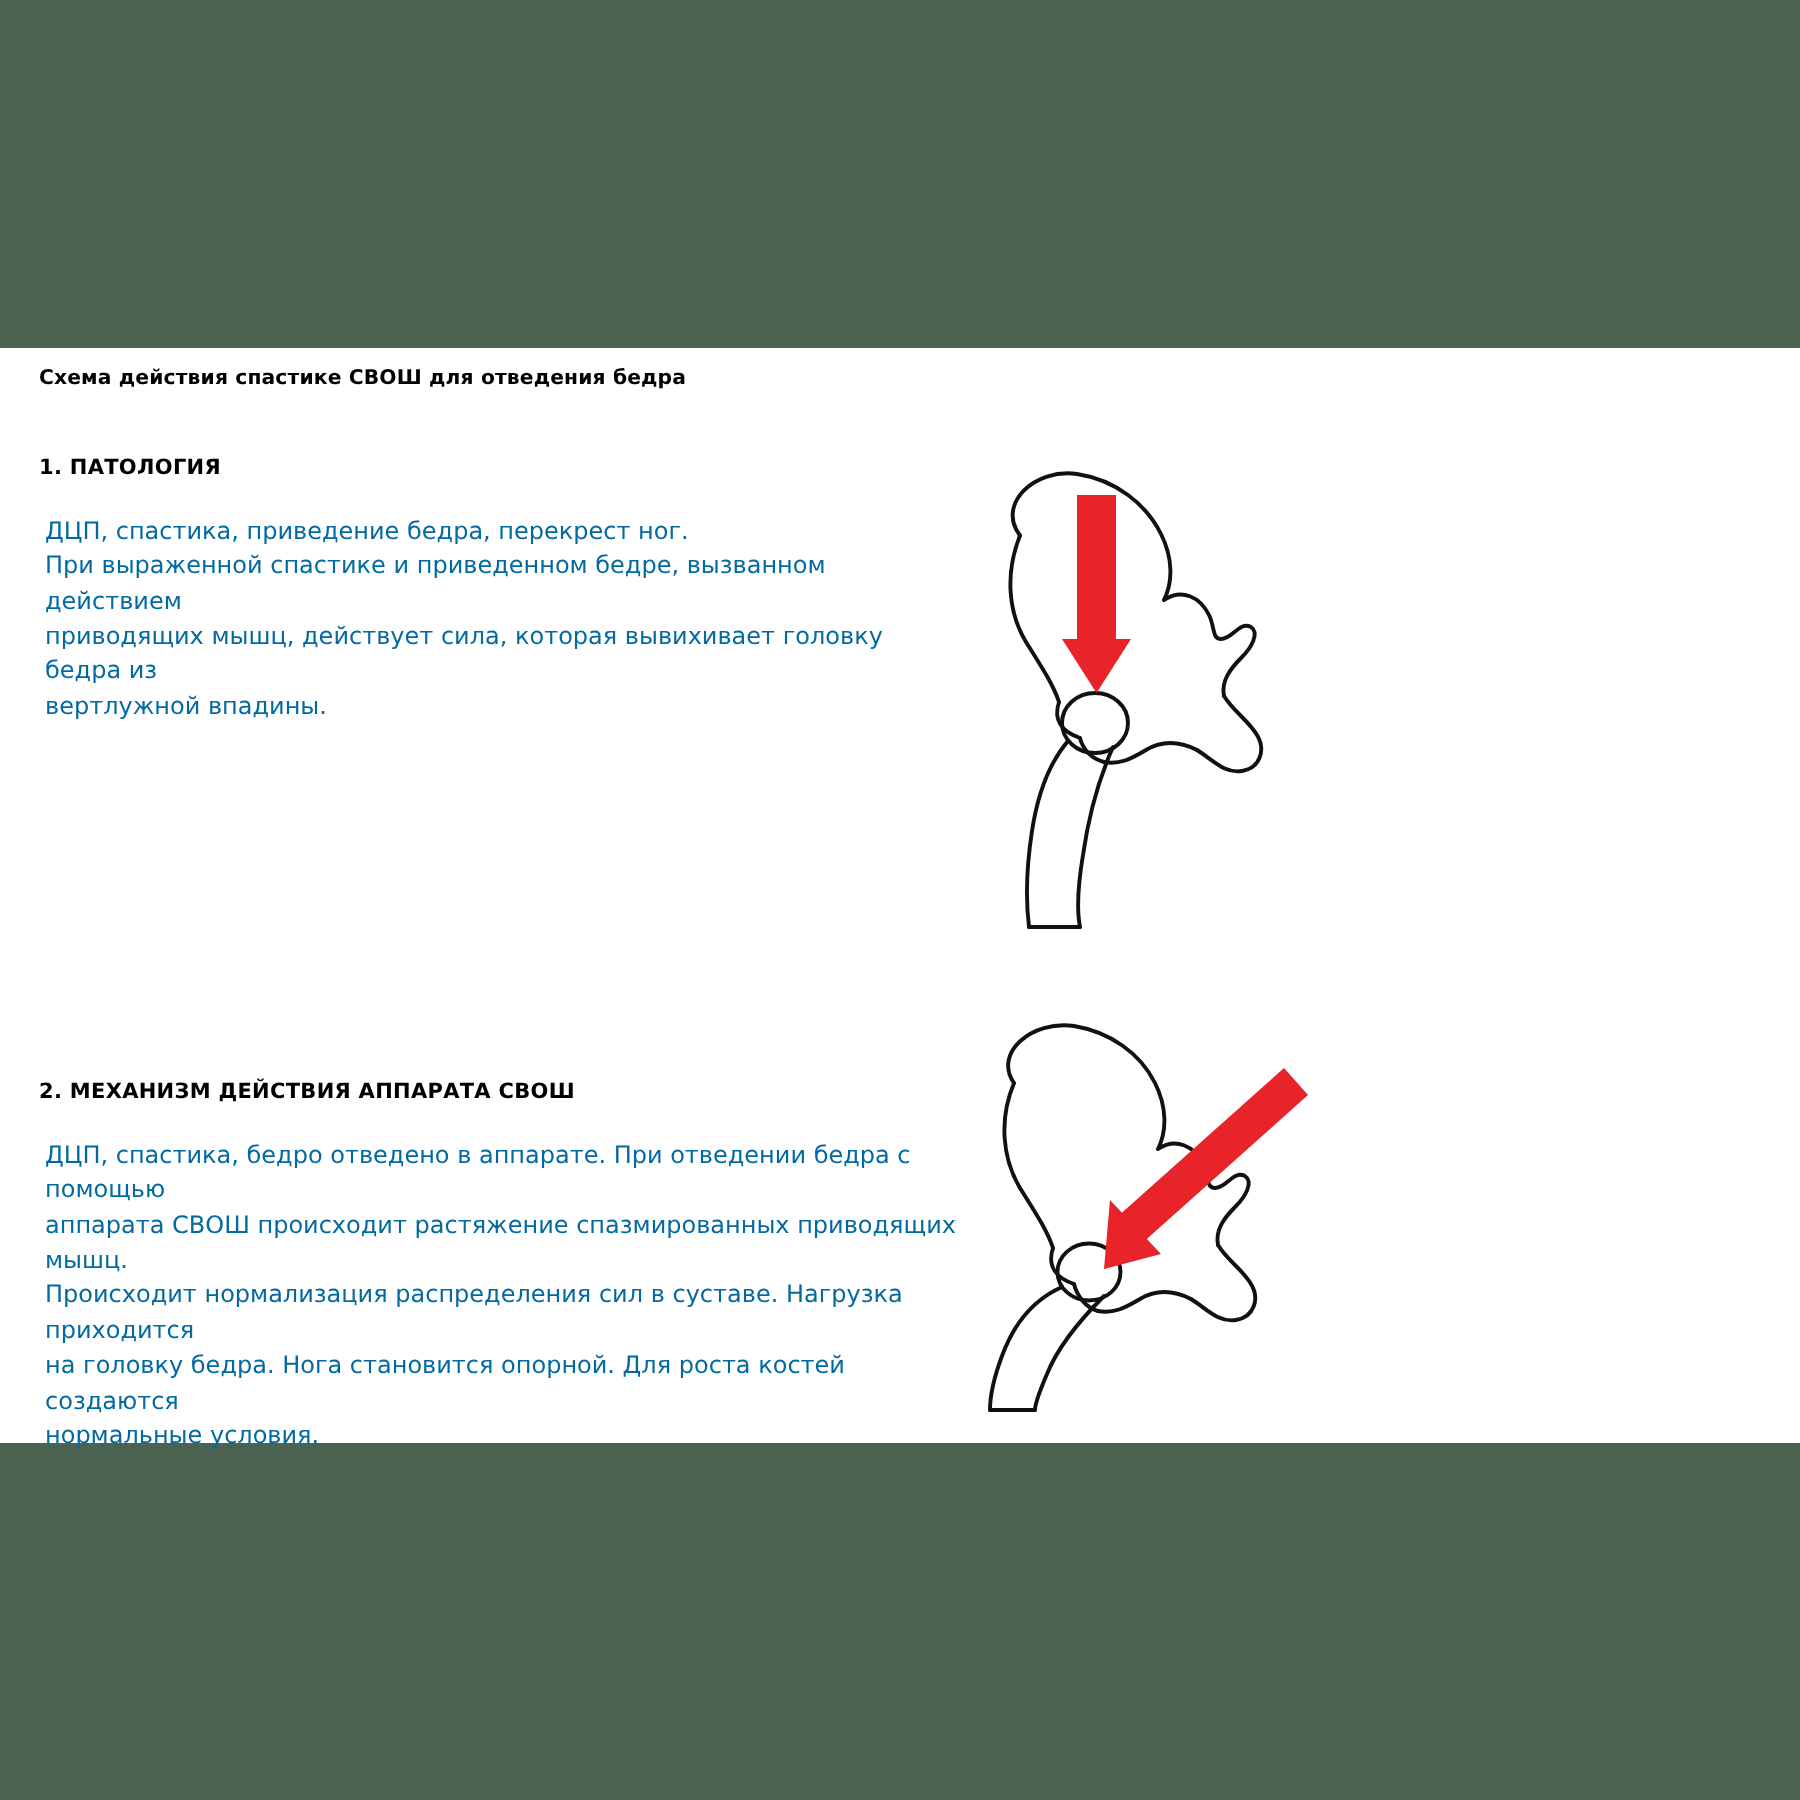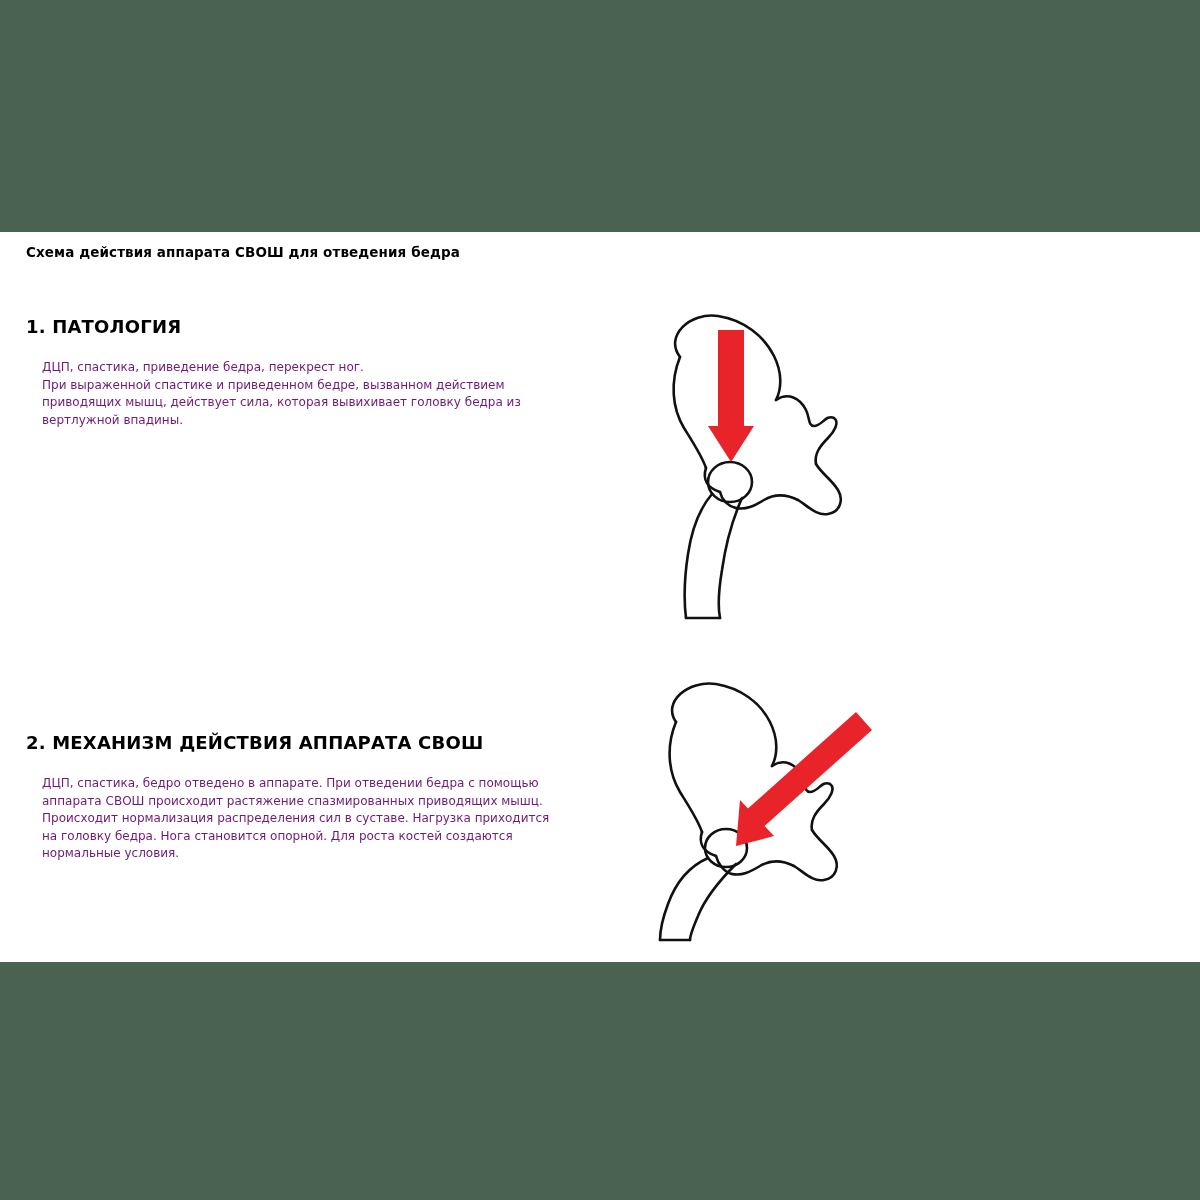--- a/index.html
+++ b/index.html
@@ -36,31 +36,31 @@
     color: #000;
     letter-spacing: 0.1px;
   }
 
   .section {
     position: absolute;
     left: 26px;
     width: 620px;
   }
   .section-heading {
-    font-size: 18px;
+    font-size: 14px;
     font-weight: bold;
     color: #000;
-    margin: 16px 0 22px 0;
+    margin: 4px 0 22px 0;
     letter-spacing: 0.2px;
   }
   .section-body {
-    font-size: 12px;
+    font-size: 16px;
     line-height: 1.46;
-    color: #701a75;
-    margin: 16px;
+    color: #0369a1;
+    margin: 4px;
     white-space: pre-line;
   }
   #section-1 { top: 68px; }
   #section-2 { top: 484px; }
 
   .figure {
     position: absolute;
   }
   #figure-1 {
     left: 640px;
@@ -78,21 +78,21 @@
     display: block;
   }
 </style>
 </head>
 <body>
 
 <div id="page">
 
   <div id="sheet">
 
-    <div id="doc-title">Схема действия аппарата СВОШ для отведения бедра</div>
+    <div id="doc-title">Схема действия спастике СВОШ для отведения бедра</div>
 
     <div class="section" id="section-1">
       <h2 class="section-heading">1. ПАТОЛОГИЯ</h2>
       <p class="section-body">ДЦП, спастика, приведение бедра, перекрест ног.
 При выраженной спастике и приведенном бедре, вызванном действием
 приводящих мышц, действует сила, которая вывихивает головку бедра из
 вертлужной впадины.</p>
     </div>
 
     <div class="figure" id="figure-1">

